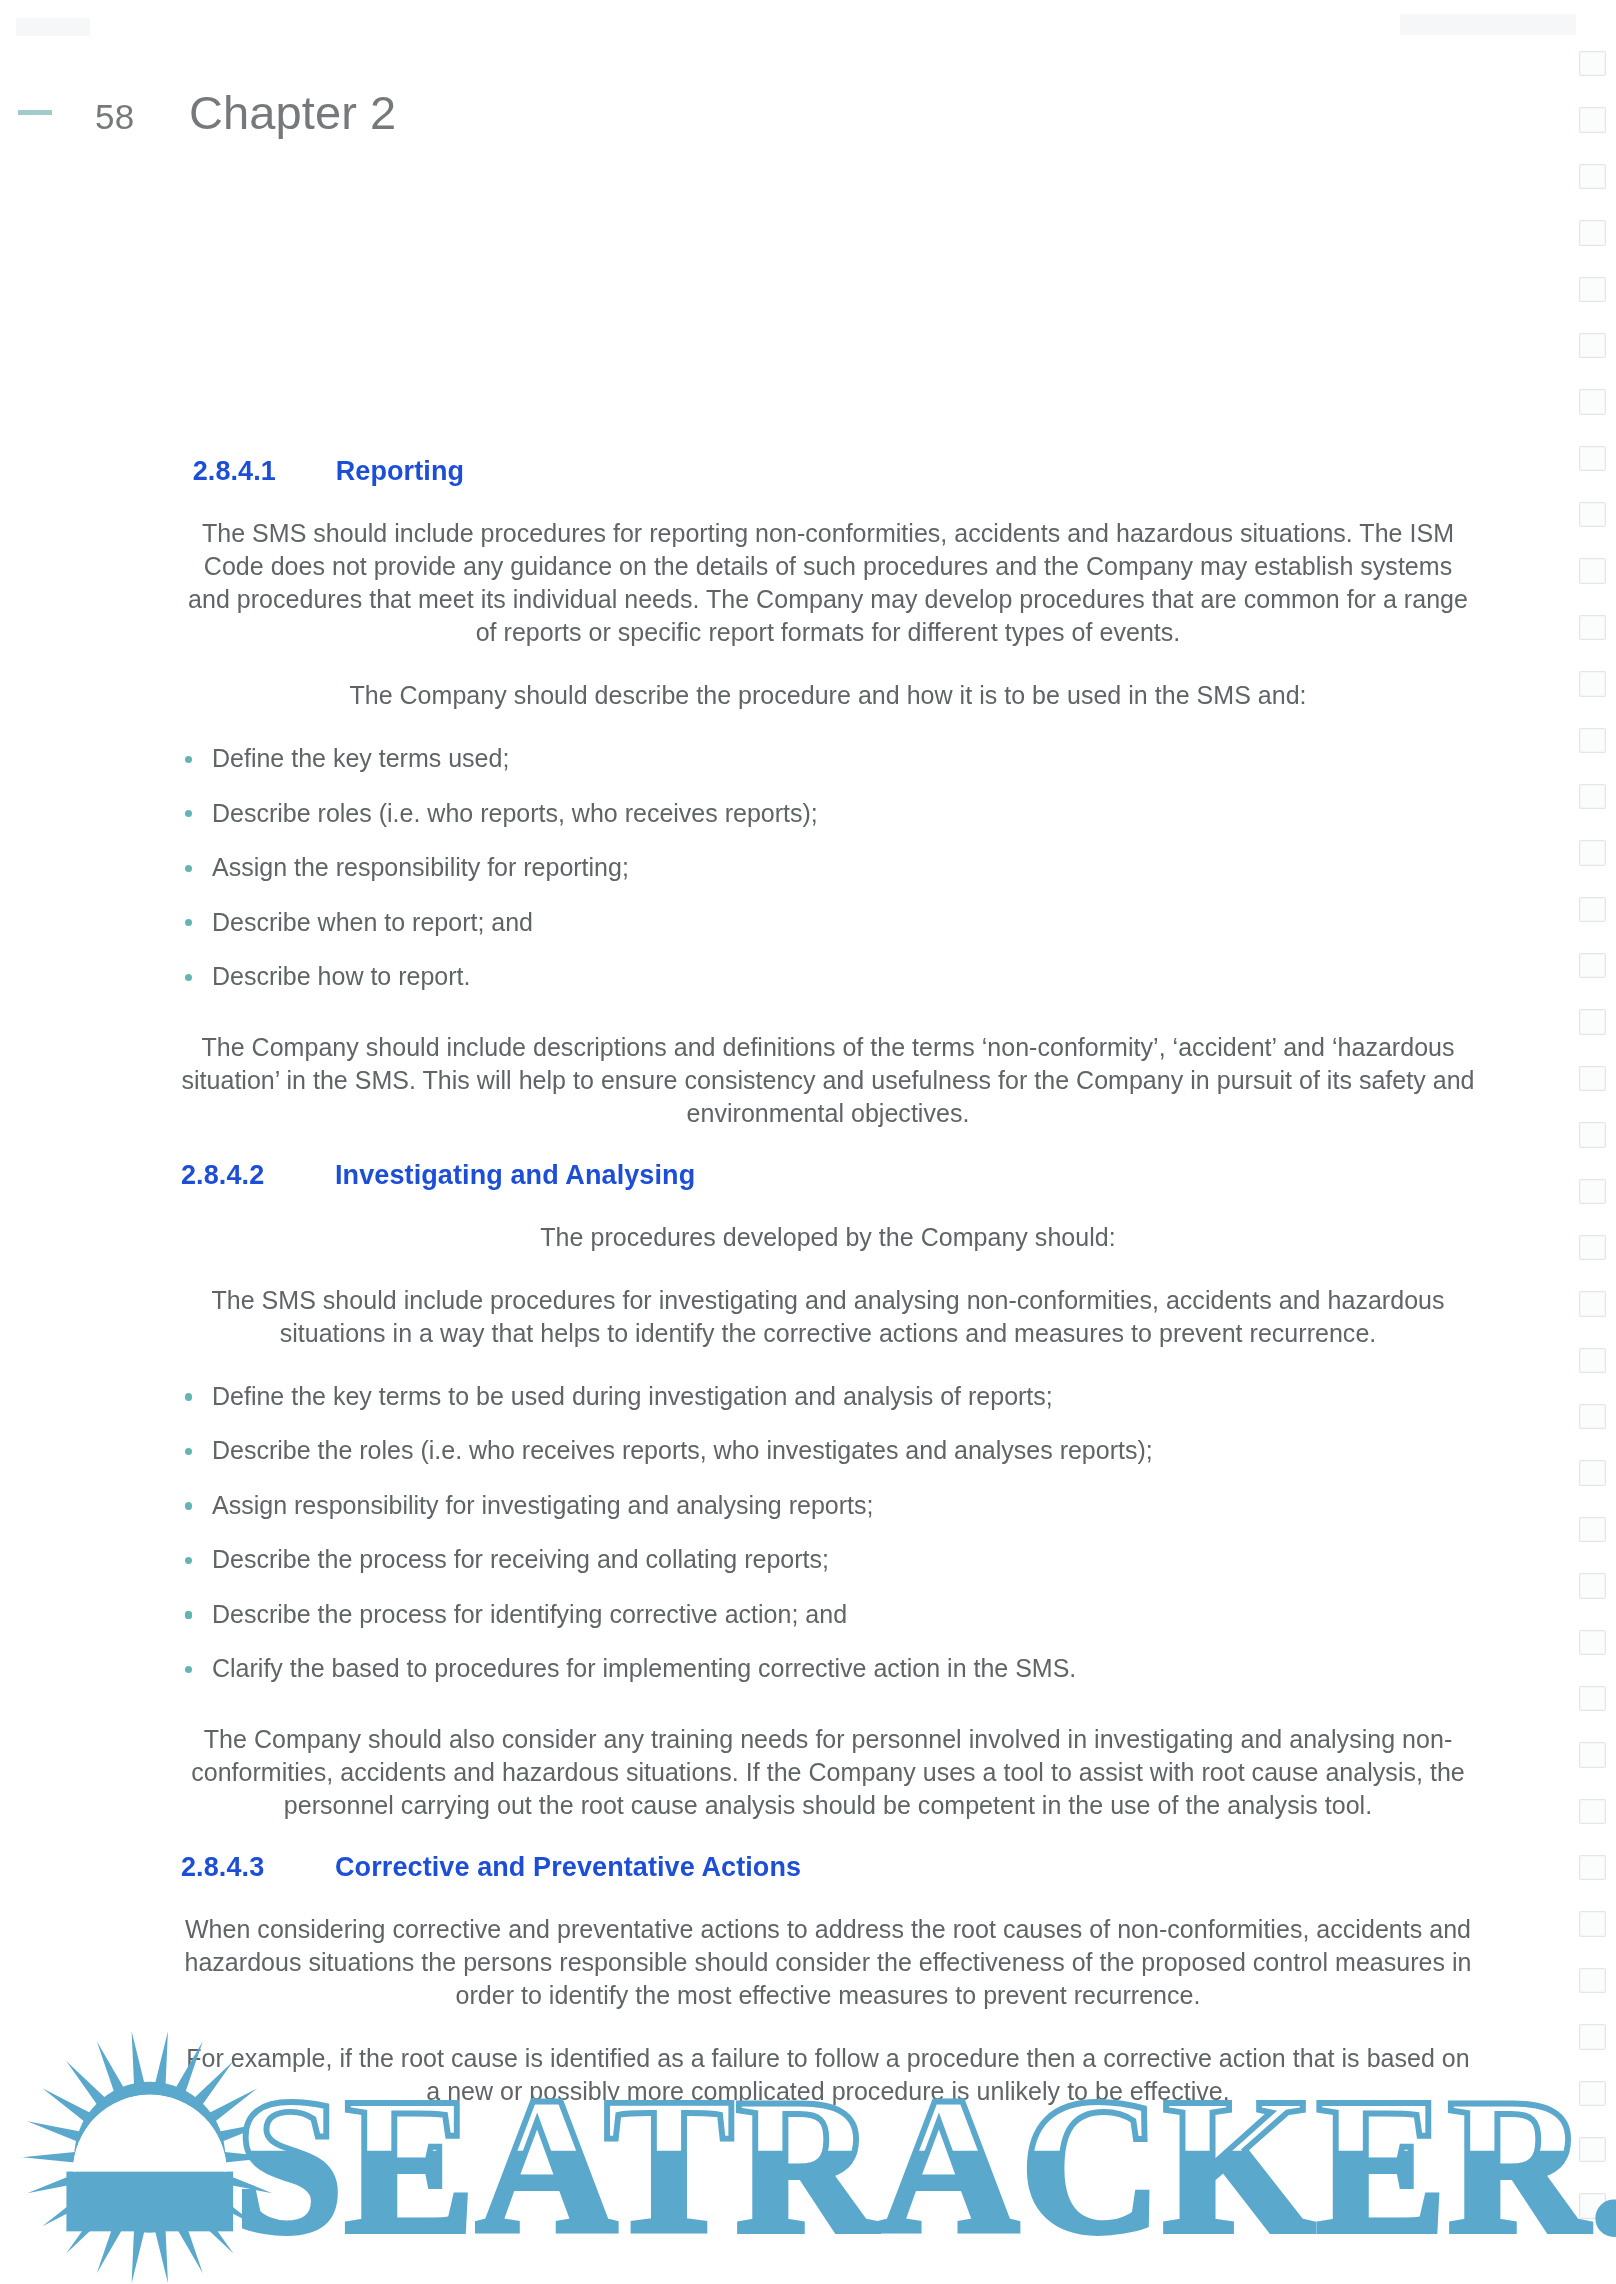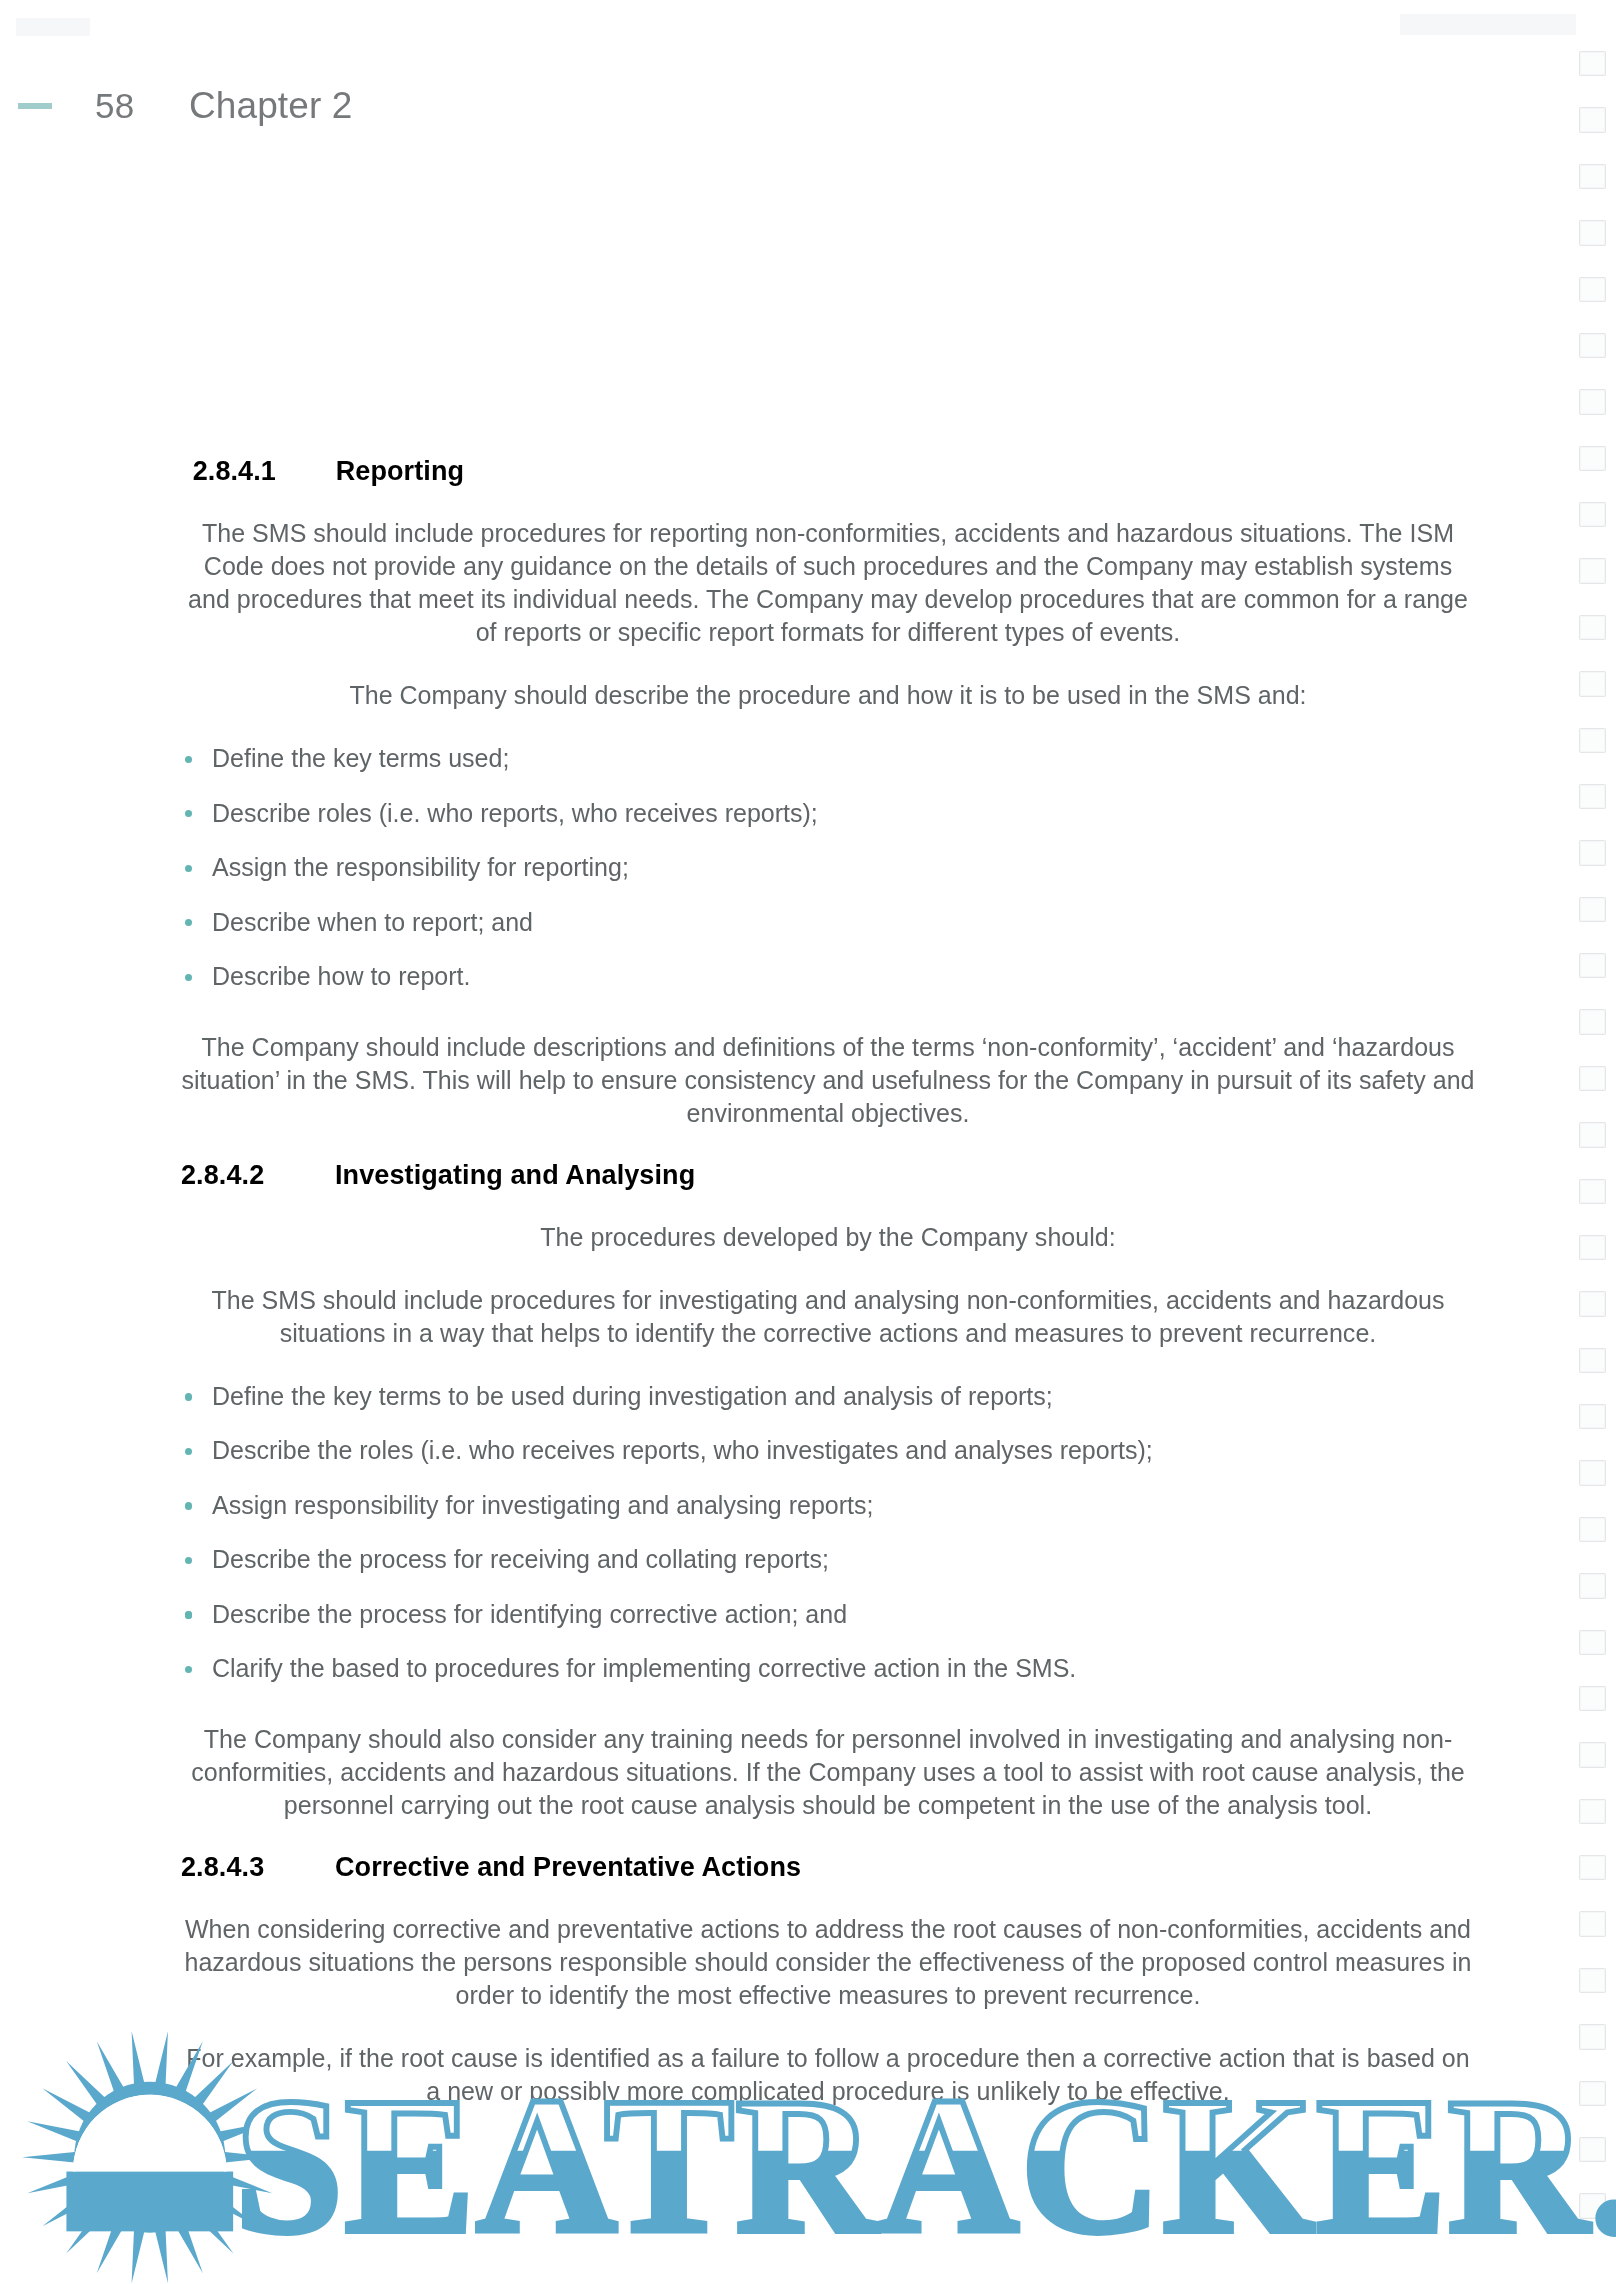--- a/index.html
+++ b/index.html
@@ -36,39 +36,39 @@
     align-self: center;
     opacity: .85;
   }
   .page-number {
     font-size: 35px;
     letter-spacing: 0.3px;
     color: #76797b;
     width: 77px;
   }
   .chapter-label {
-    font-size: 37px;
+    font-size: 47px;
     letter-spacing: 0.1px;
     color: #76797b;
     margin-left: 17px;
   }
 
   
   .content {
     position: absolute;
     left: 181px;
     top: 456px;
     width: 1294px;
   }
 
   h3.section-heading {
     margin: 0 0 30px 0;
     font-size: 27px;
     font-weight: bold;
-    color: #000000;
+    color: #1d4ed8;
     display: flex;
     letter-spacing: 0.1px;
   }
   h3.section-heading .sec-num {
     width: 154px;
     flex: none;
   }
   h3.section-heading.indent-first {
     margin-left: 11.7px;
   }

